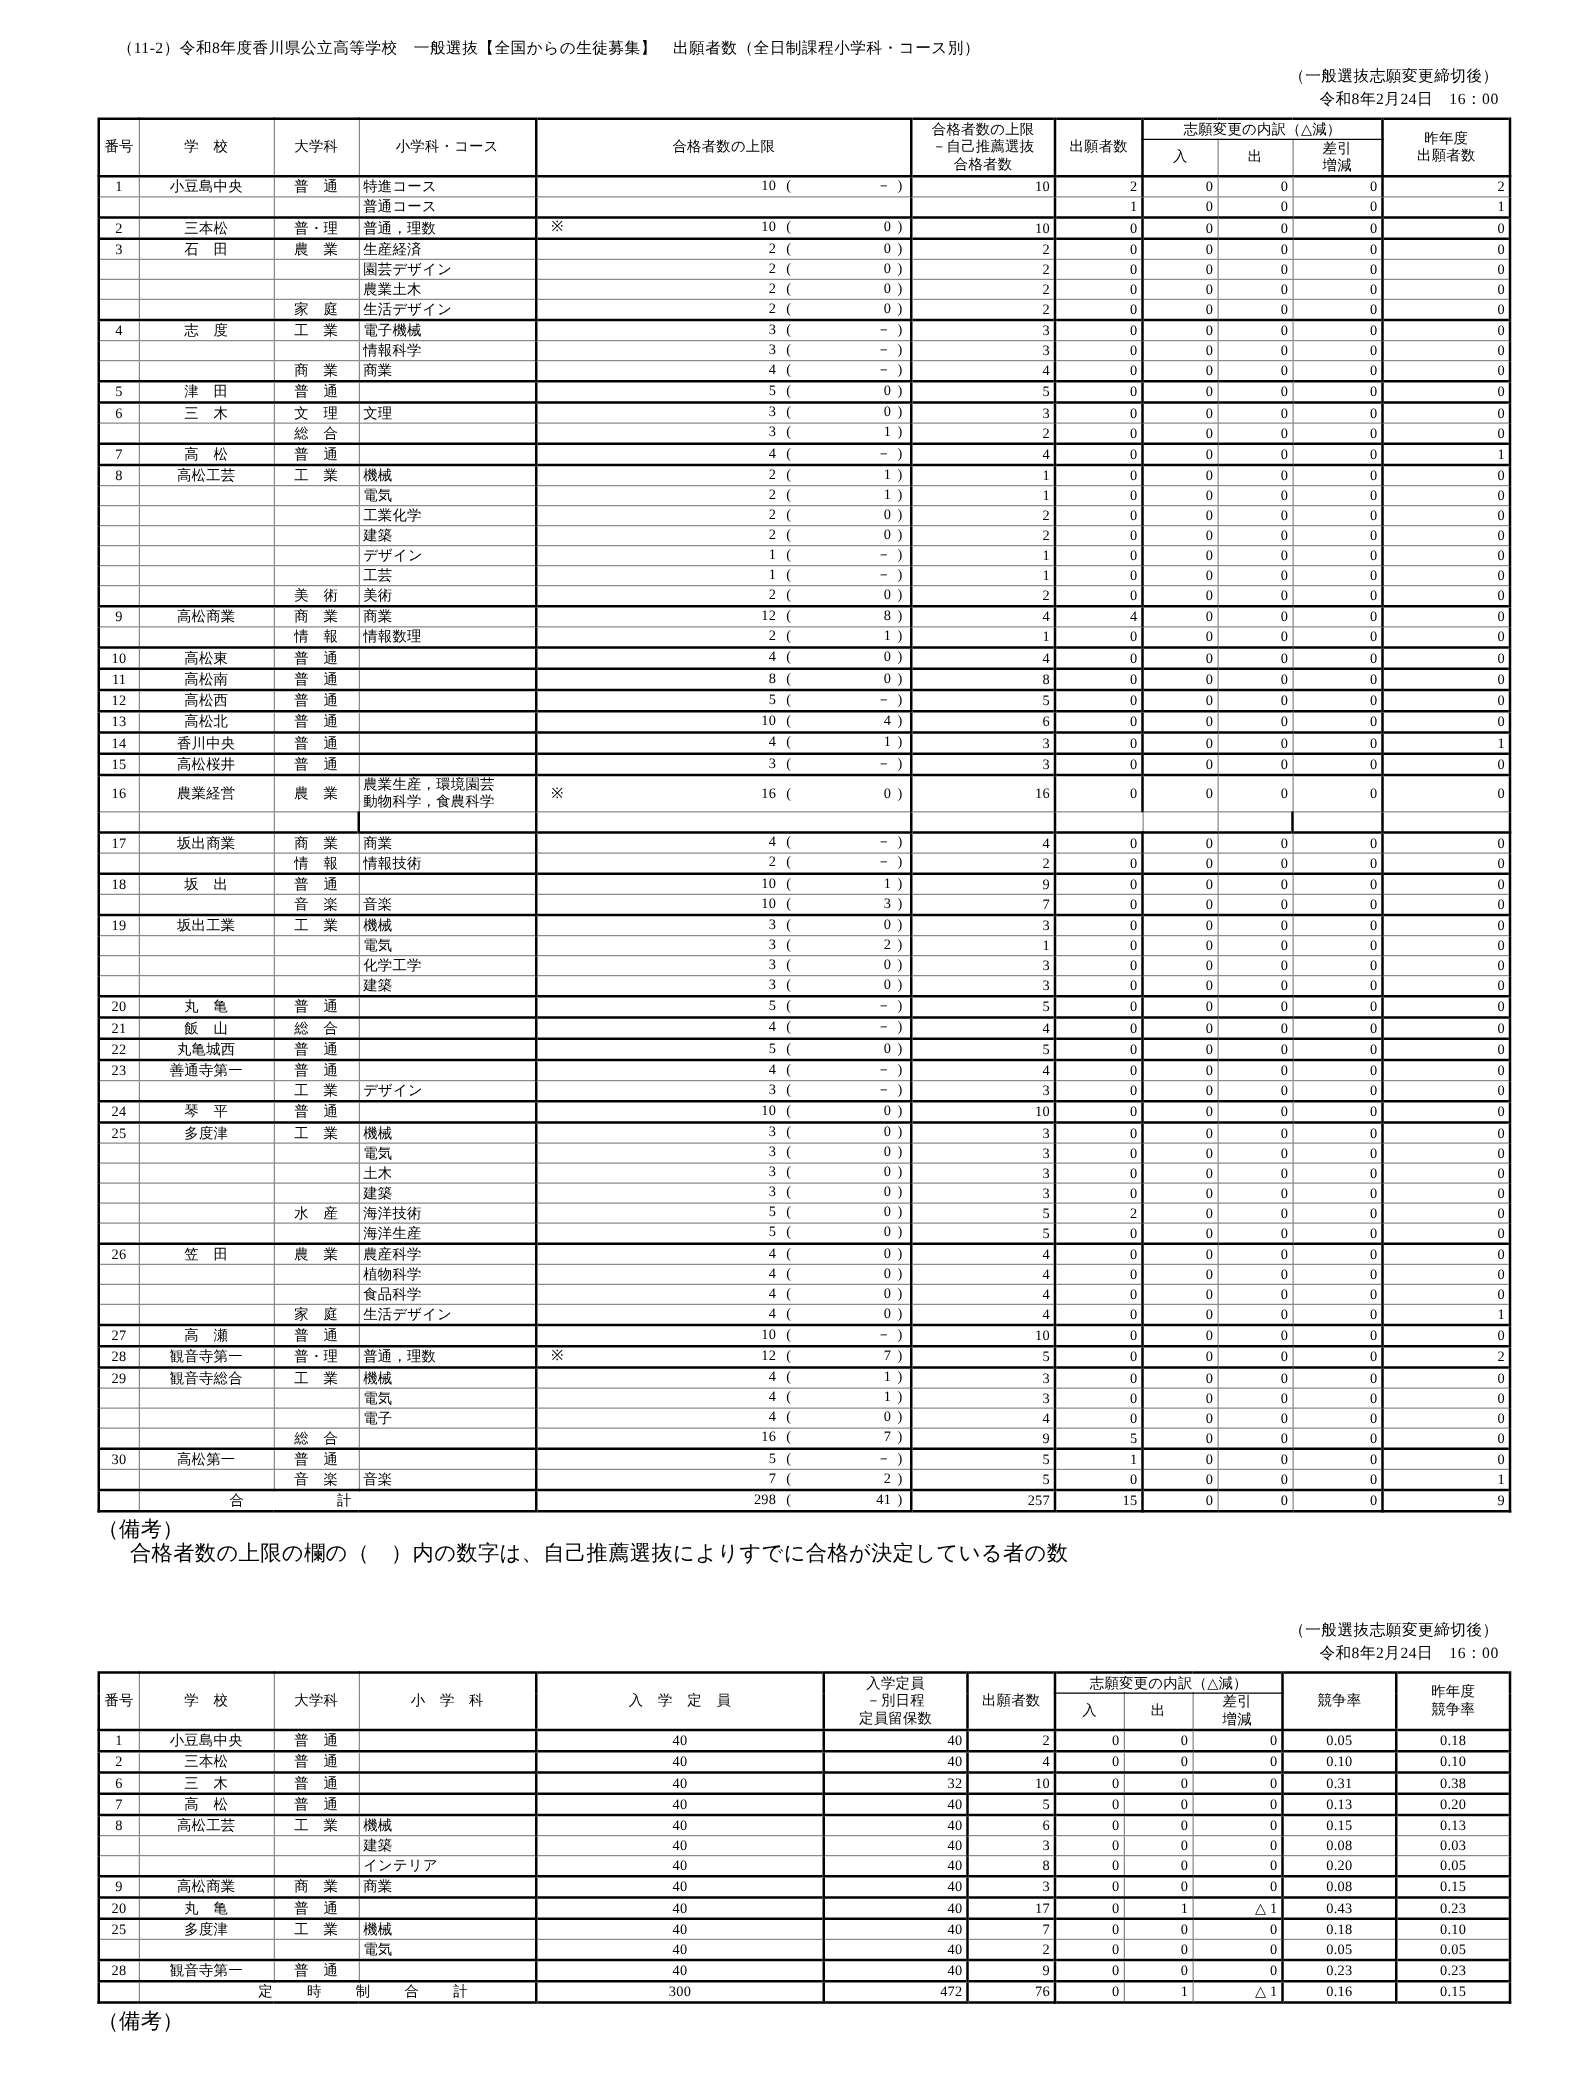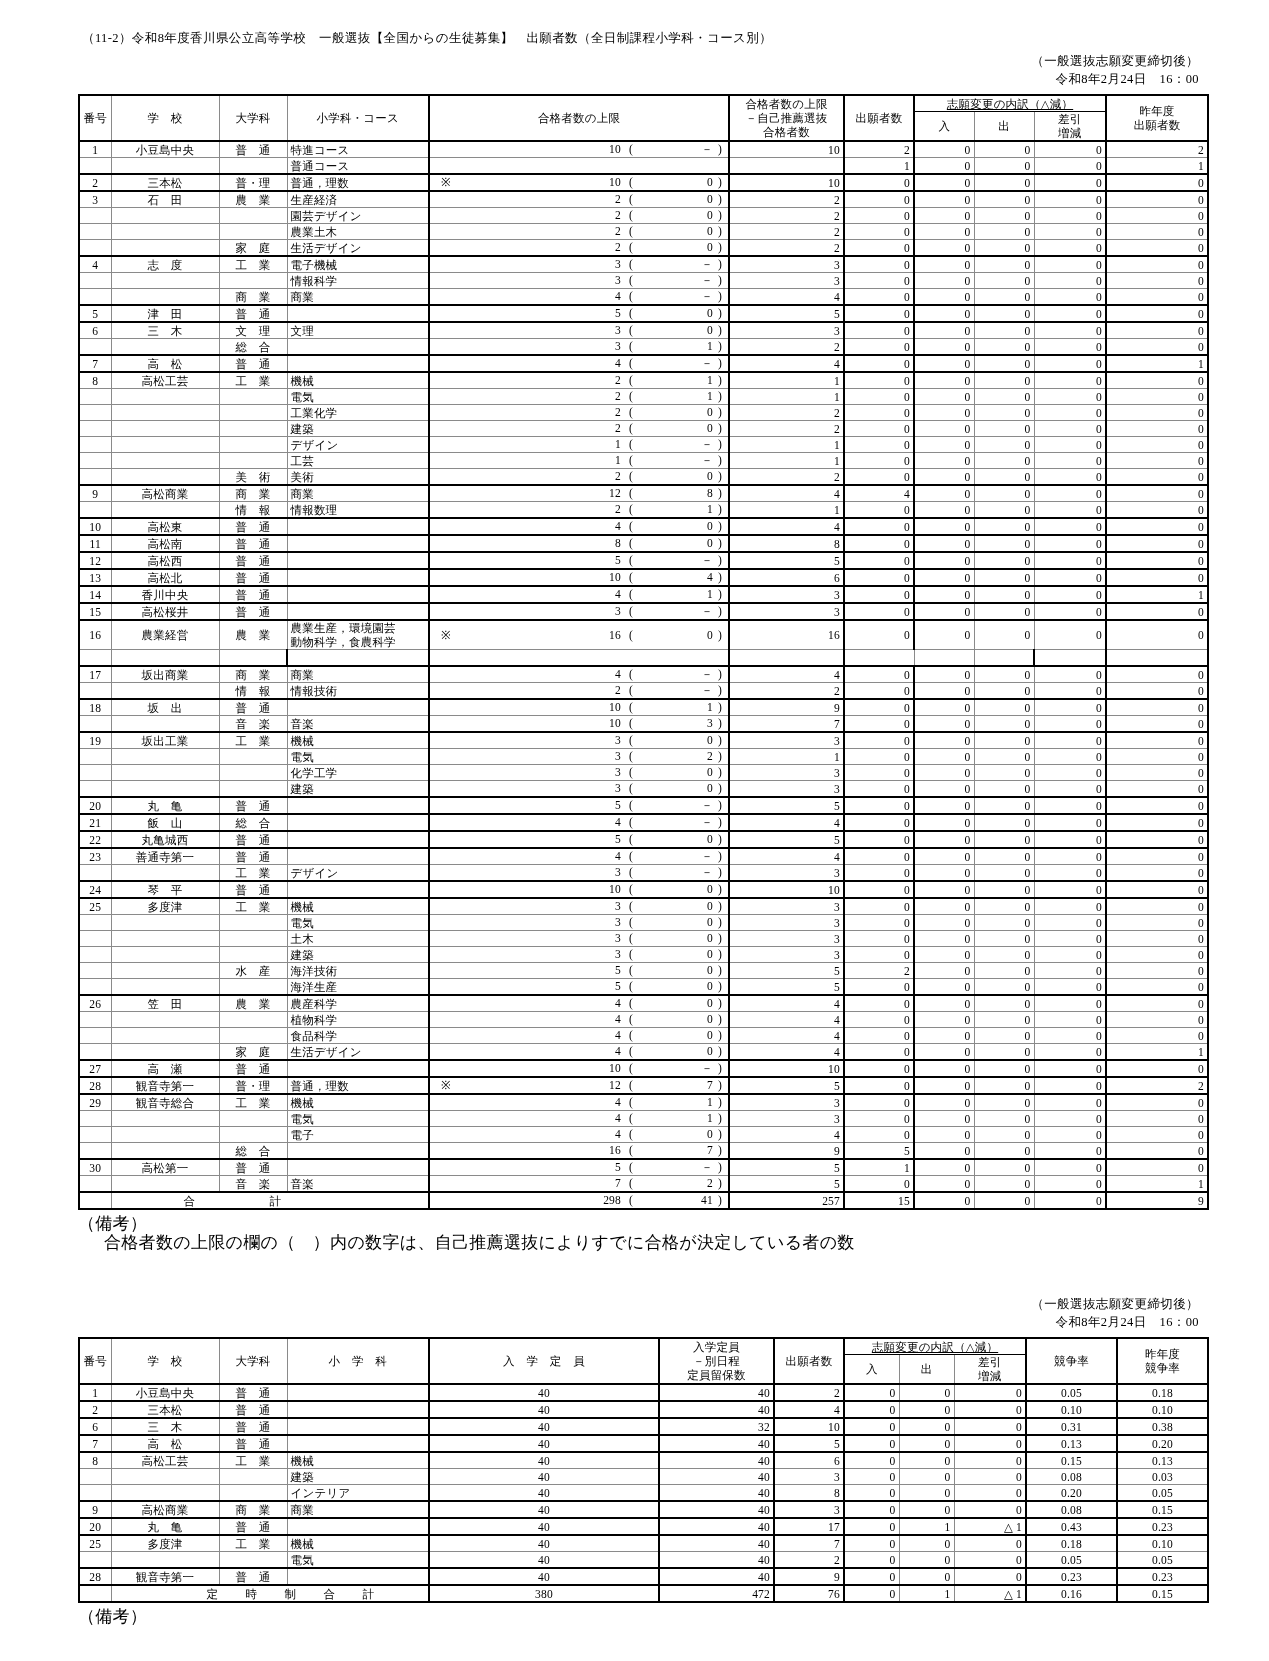--- a/index.html
+++ b/index.html
@@ -20,21 +20,21 @@
     width: 1269px;
     height: 1661px;
     box-sizing: border-box;
     padding: 30px 62px 0 78px;
   }
 
   .doc-title {
     font-size: 12.5px;
     letter-spacing: 0.4px;
     white-space: nowrap;
-    margin: 0 0 6px 4px;
+    margin: 0 0 6px 16px;
   }
   .right-note {
     text-align: right;
     font-size: 12.5px;
     letter-spacing: 0.4px;
     white-space: nowrap;
     margin: 0;
     padding-right: 8px;
   }
   .right-note.tight { margin-top: 1px; }
@@ -65,21 +65,20 @@
     line-height: 13px;
     border-bottom: 2px solid #000 !important;
   }
   th.hd-sub {
     text-align: center;
     border-bottom: 2px solid #000 !important;
   }
   th.hd-grp {
     text-align: center;
     border-bottom: 1px solid #000 !important;
-    text-decoration: underline;
   }
   .hdr-row th { border-top: 2px solid #000; }
 
   
   .vsep-l { border-left: 2px solid #000 !important; }
   .vsep-r { border-right: 2px solid #000 !important; }
 
   
   tr.blk > td { border-top: 2px solid #000 !important; }
   tr.totalrow > td {
@@ -1701,21 +1700,21 @@
           <td class="r vsep-l vsep-r">9</td>
           <td class="r">0</td>
           <td class="r">0</td>
           <td class="r">0</td>
           <td class="c vsep-l">0.23</td>
           <td class="c vsep-l vsep-r">0.23</td>
         </tr>
         <tr class="totalrow">
           <td class="vsep-l"></td>
           <td colspan="3" style="letter-spacing:8px;padding-left:95px;text-align:left">定　時　制　合　計</td>
-          <td class="c vsep-l">380</td>
+          <td class="c vsep-l">300</td>
           <td class="r vsep-l">472</td>
           <td class="r vsep-l vsep-r">76</td>
           <td class="r">0</td>
           <td class="r">1</td>
           <td class="r">△ 1</td>
           <td class="c vsep-l">0.16</td>
           <td class="c vsep-l vsep-r">0.15</td>
         </tr>
       </tbody>
   </table>

